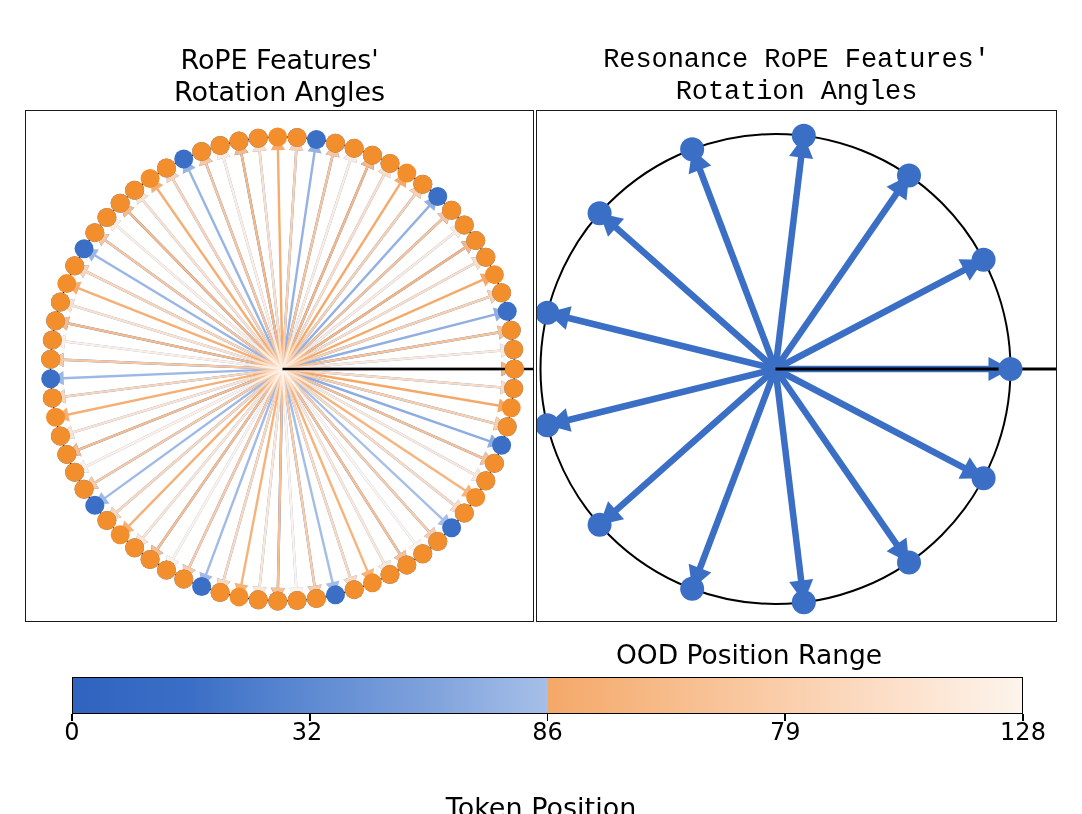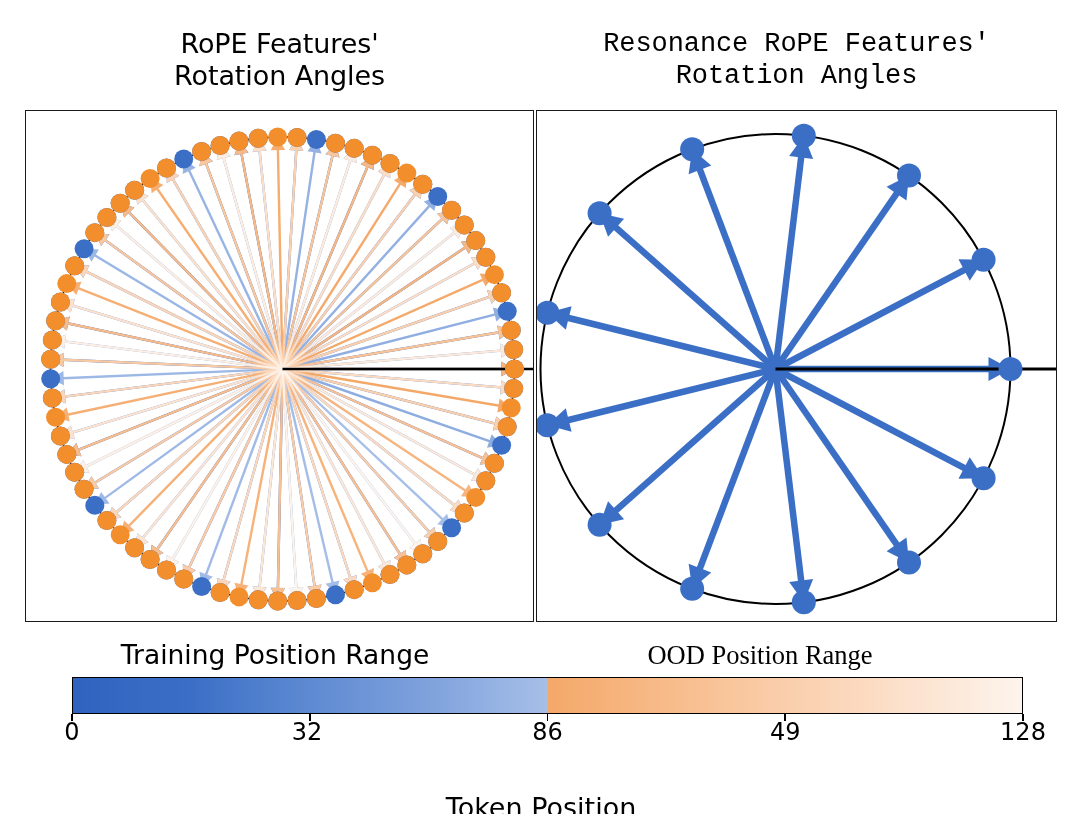--- a/index.html
+++ b/index.html
@@ -23,20 +23,21 @@
     height: 814px;
   }
   .panel-title {
     position: absolute;
     text-align: center;
     font-size: 27px;
     line-height: 32px;
     color: #000;
     white-space: pre-line;
     letter-spacing: -0.1px;
+    margin-top: 16px;
   }
   #title-left  { left: 25px;  top: 28px; width: 509px; }
   #title-right { left: 536px; top: 28px; width: 521px; font-family: Liberation Mono, monospace; }
 
   .axes-box {
     position: absolute;
     box-sizing: border-box;
     border: 1.7px solid #1a1a1a;
     background: #ffffff;
     overflow: hidden;
@@ -61,21 +62,21 @@
   }
   .cbar-label {
     position: absolute;
     font-size: 26.5px;
     line-height: 30px;
     text-align: center;
     color: #000;
     white-space: nowrap;
   }
   #cbar-label-training { left: 40px;  top: 640px; width: 470px; }
-  #cbar-label-ood      { left: 525px; top: 640px; width: 470px; font-family: Liberation Serif, serif; }
+  #cbar-label-ood      { left: 514px; top: 640px; width: 470px; }
 
   .cbar-tickmark {
     position: absolute;
     width: 1.6px; height: 7px;
     background: #000;
     top: 37px;
   }
   .cbar-ticklabel {
     position: absolute;
     top: 718px;
@@ -819,33 +820,32 @@
         <circle cx="10.33" cy="201.75" r="12" fill="#3b6fc6"></circle>
         <circle cx="10.33" cy="314.25" r="12" fill="#3b6fc6"></circle>
         <circle cx="62.60" cy="413.84" r="12" fill="#3b6fc6"></circle>
         <circle cx="155.16" cy="477.73" r="12" fill="#3b6fc6"></circle>
         <circle cx="266.81" cy="491.29" r="12" fill="#3b6fc6"></circle>
         <circle cx="372.01" cy="451.39" r="12" fill="#3b6fc6"></circle>
         <circle cx="446.59" cy="367.20" r="12" fill="#3b6fc6"></circle>
       </svg>
   </div>
 
-  <div class="cbar-label" id="cbar-label-training">Training Position Range</div>
 
   <div class="cbar-label" id="cbar-label-ood">OOD Position Range</div>
 
   <div id="cbar-wrap">
     <div id="cbar" style="background: linear-gradient(to right, rgb(47, 99, 191) 0%, rgb(59, 111, 198) 12.5%, rgb(94, 138, 210) 25%, rgb(127, 162, 220) 37.5%, rgb(166, 191, 232) 50%, rgb(244, 168, 104) 50%, rgb(247, 187, 138) 62.5%, rgb(250, 206, 171) 75%, rgb(252, 225, 204) 87.5%, rgb(253, 244, 236) 100%);"></div>
   <div class="cbar-tickmark" style="left: -0.8px;"></div>
       <div class="cbar-tickmark" style="left: 236.95px;"></div>
       <div class="cbar-tickmark" style="left: 474.7px;"></div>
       <div class="cbar-tickmark" style="left: 712.45px;"></div>
       <div class="cbar-tickmark" style="left: 950.2px;"></div>
     </div>
 
   <div id="cbar-axis-label">Token Position</div>
 
 <div class="cbar-ticklabel" style="left: 32px;">0</div>
     <div class="cbar-ticklabel" style="left: 267px;">32</div>
     <div class="cbar-ticklabel" style="left: 507.5px;">86</div>
-    <div class="cbar-ticklabel" style="left: 745.25px;">49</div>
+    <div class="cbar-ticklabel" style="left: 745.25px;">79</div>
     <div class="cbar-ticklabel" style="left: 983px; text-align: center;">128</div>
   </div>
 
 </body></html>

